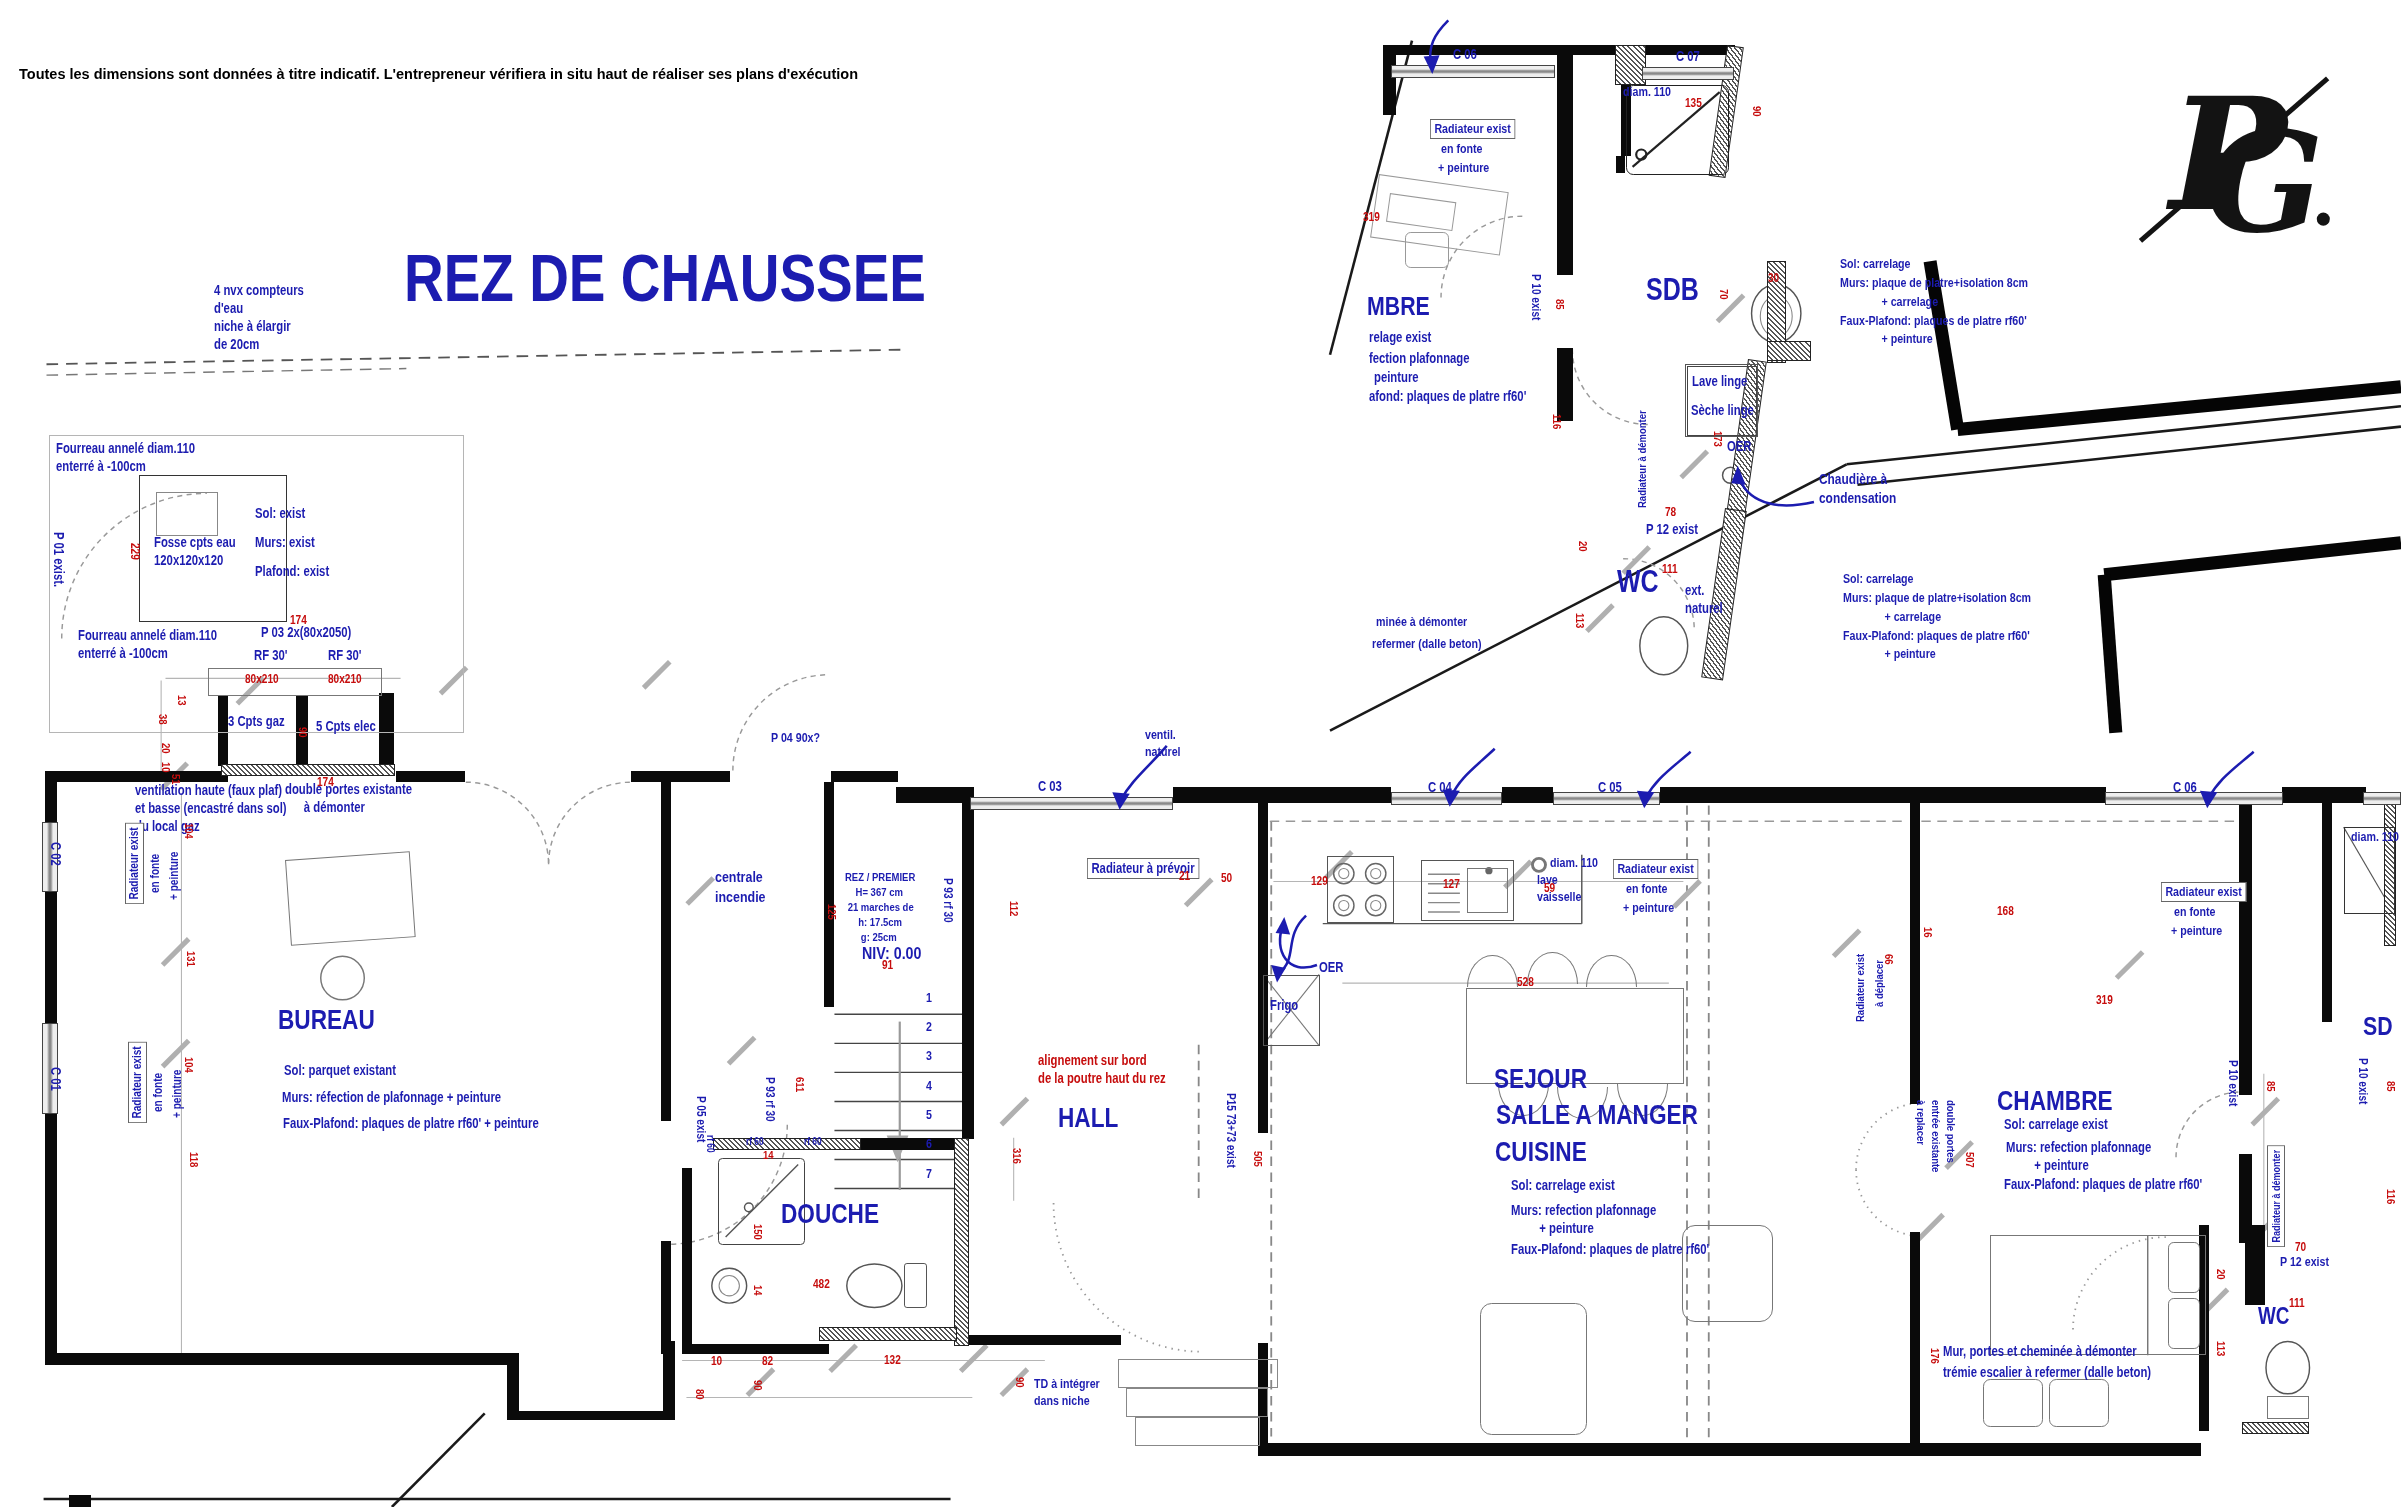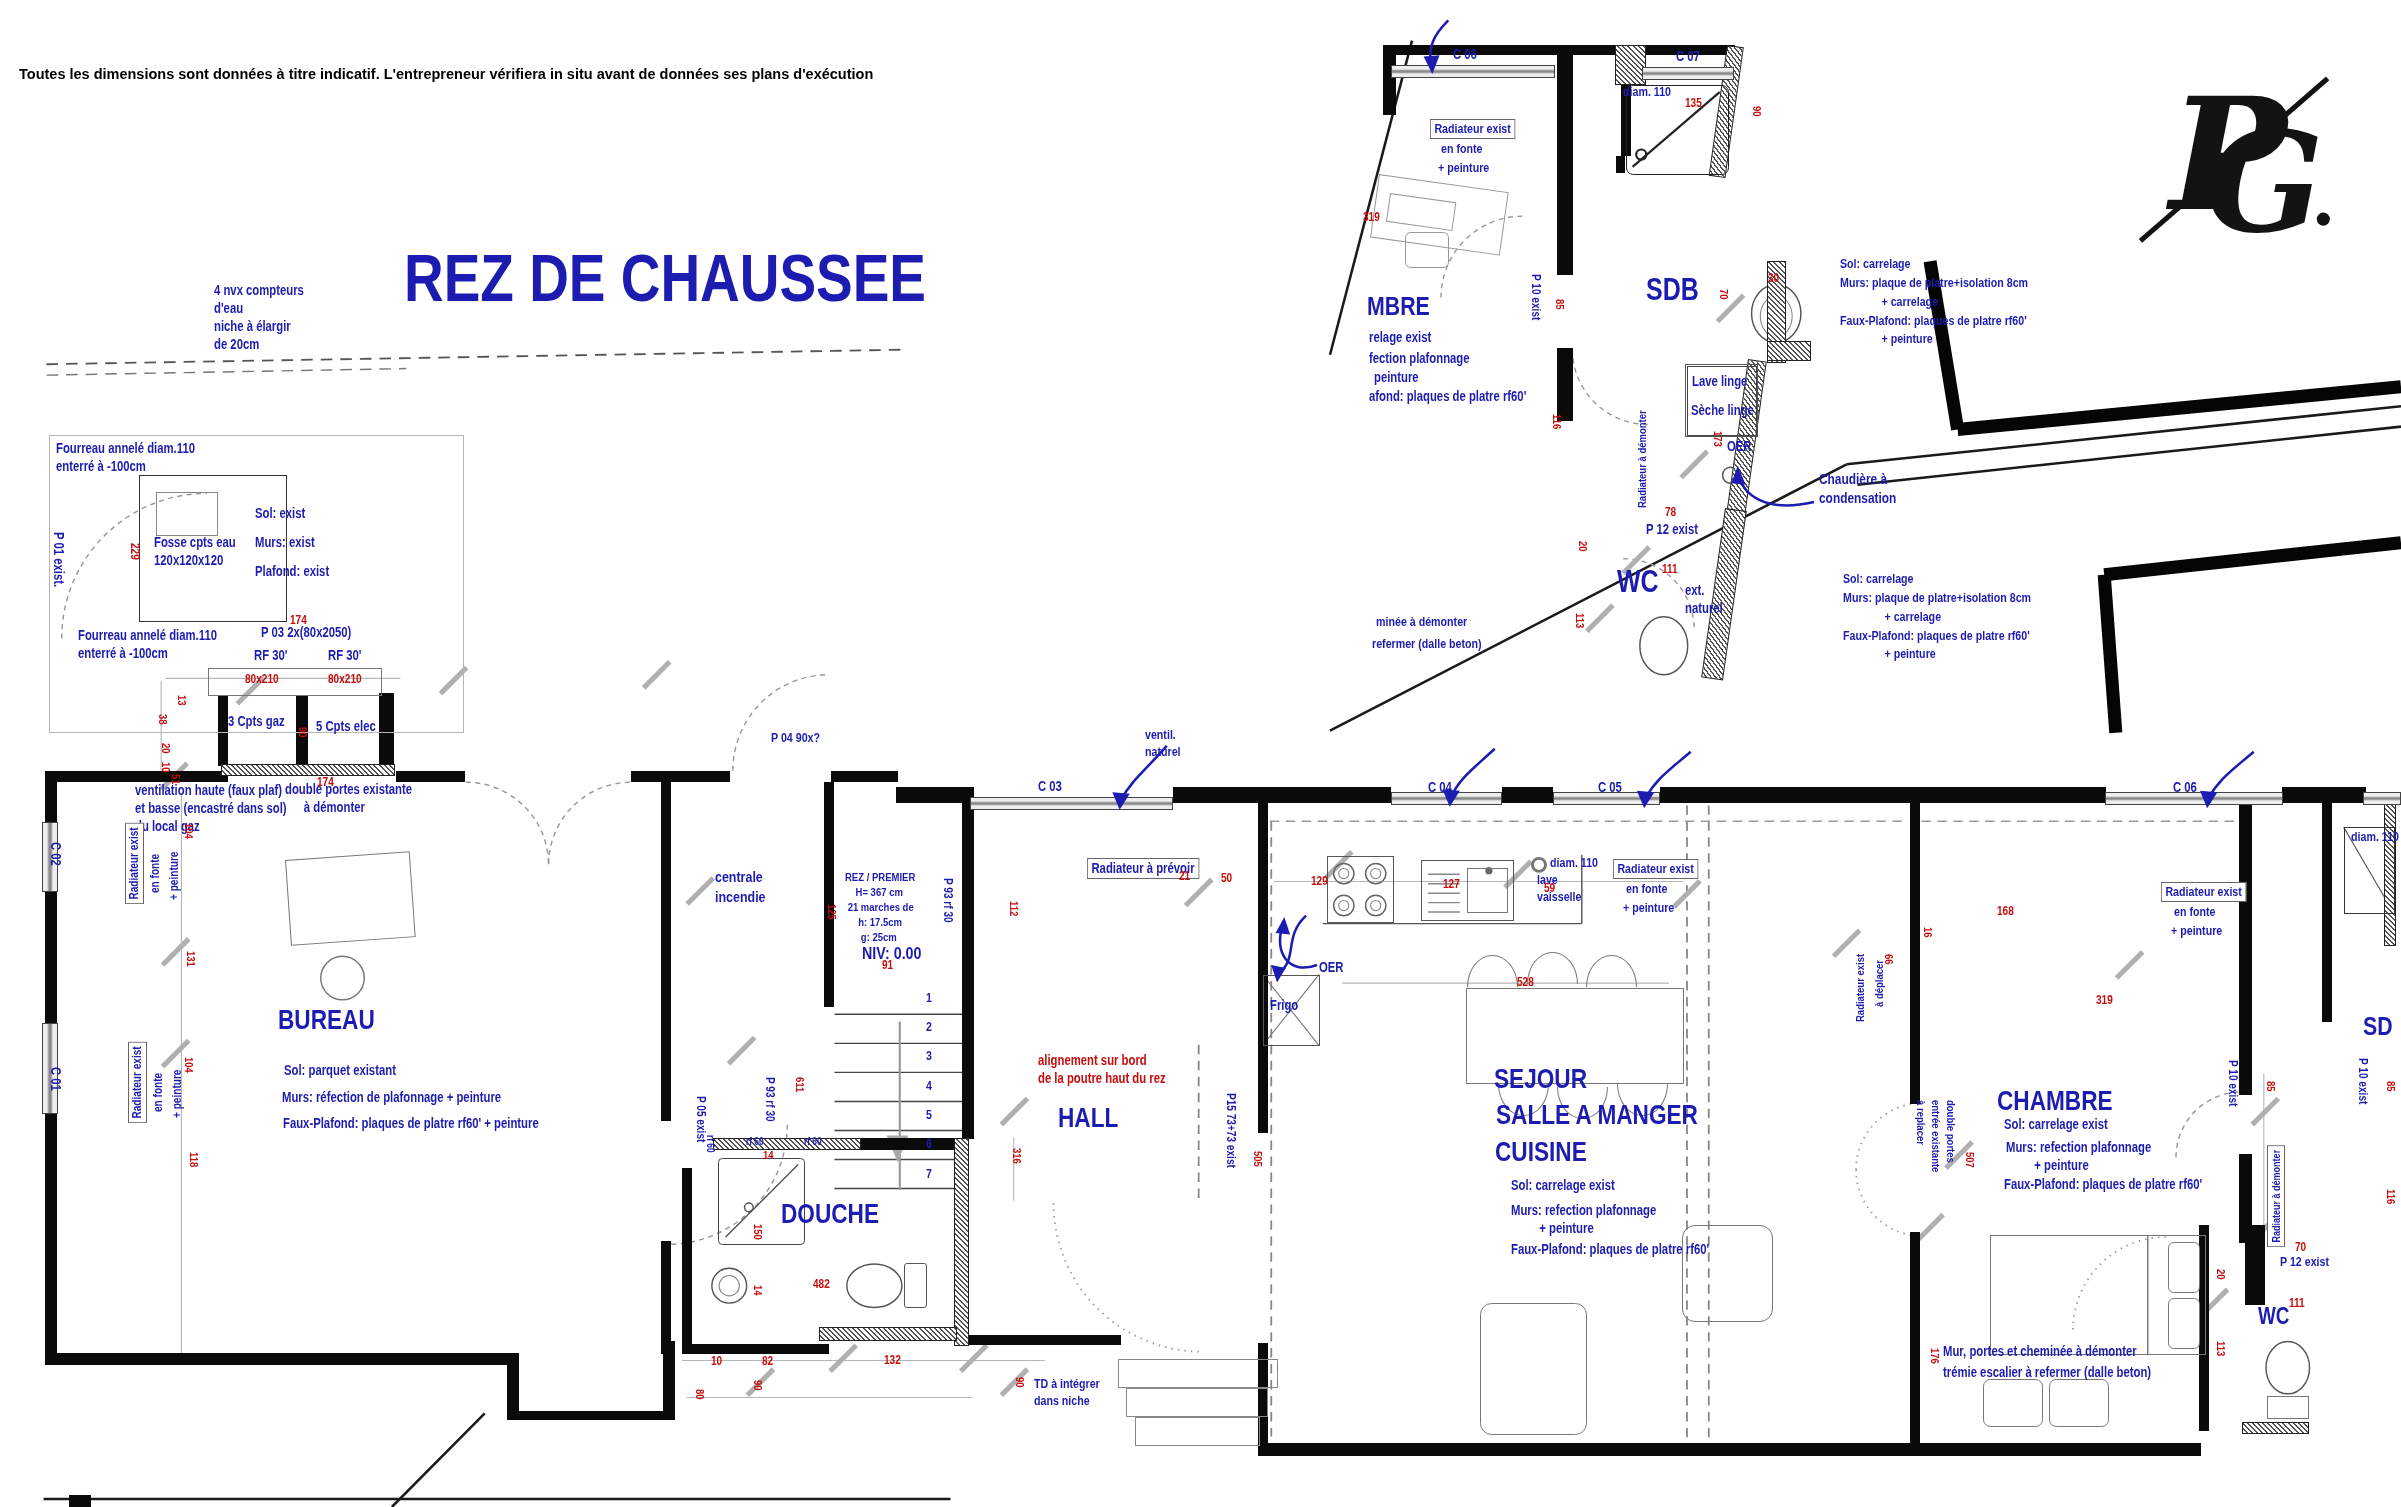--- a/index.html
+++ b/index.html
@@ -256,21 +256,21 @@
       <path d="M1815,1330 C1775,1345 1755,1310 1768,1276" fill="none" stroke="#1c1cb0" stroke-width="3.5"></path>
       <polygon points="1758,1286 1778,1288 1770,1264" fill="#1c1cb0"></polygon>
       <g transform="translate(2940,70)" opacity="0.92">
         <line x1="10" y1="262" x2="268" y2="38" stroke="#000" stroke-width="7"></line>
         <text x="50" y="218" font-size="215" font-family="&quot;DejaVu Serif&quot;,serif" font-style="italic" fill="#000">P</text>
         <text x="100" y="248" font-size="190" font-family="&quot;DejaVu Serif&quot;,serif" font-style="italic" fill="#000">G</text>
         <circle cx="262" cy="232" r="9" fill="#000"></circle>
       </g>
     </svg>
   <div id="labels">
-      <div class="lbl" style="left: 19px; top: 65px; font-size: 14.5px; color: rgb(0, 0, 0);">Toutes les dimensions sont données à titre indicatif. L'entrepreneur vérifiera in situ avant de données ses plans d'exécution</div>
+      <div class="lbl" style="left: 19px; top: 65px; font-size: 14.5px; color: rgb(0, 0, 0);">Toutes les dimensions sont données à titre indicatif. L'entrepreneur vérifiera in situ haut de réaliser ses plans d'exécution</div>
       <div class="lbl" style="left: 404px; top: 234px; font-size: 67px; color: rgb(28, 28, 176); transform: scaleX(0.82);">REZ DE CHAUSSEE</div>
       <div class="lbl" style="left: 214px; top: 282px; font-size: 13.8px; color: rgb(28, 28, 176); transform: scaleX(0.82);">4 nvx compteurs
 d'eau
 niche à élargir
 de 20cm</div>
       <div class="lbl" style="left: 56px; top: 440px; font-size: 13.8px; color: rgb(28, 28, 176); transform: scaleX(0.82);">Fourreau annelé diam.110
 enterré à -100cm</div>
       <div class="lbl" style="left: 67px; top: 532px; font-size: 13.8px; color: rgb(28, 28, 176); transform: rotate(90deg) scaleX(0.82);">P 01 exist.</div>
       <div class="lbl" style="left: 142px; top: 543px; font-size: 12.3px; color: rgb(198, 13, 13); transform: rotate(90deg) scaleX(0.82);">229</div>
       <div class="lbl" style="left: 154px; top: 534px; font-size: 13.8px; color: rgb(28, 28, 176); transform: scaleX(0.82);">Fosse cpts eau

